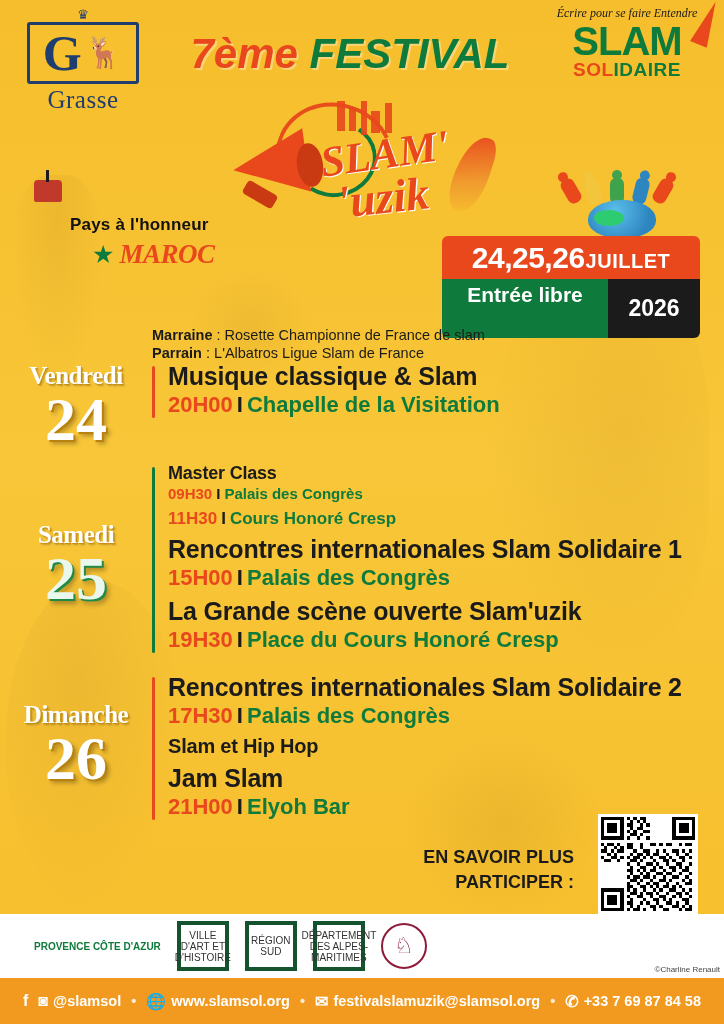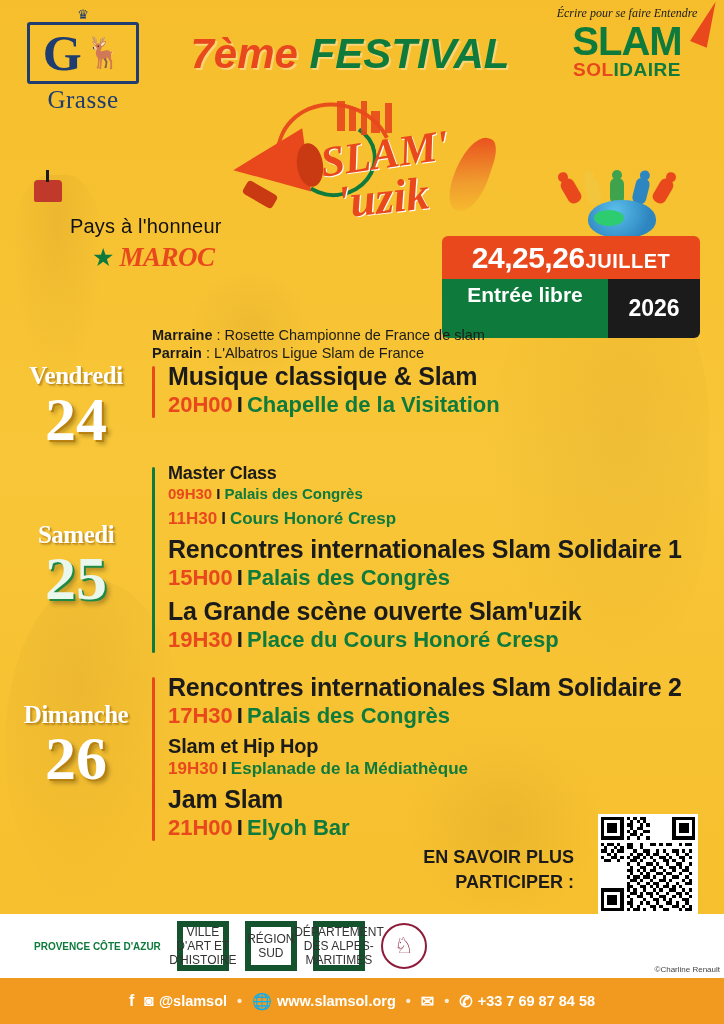--- a/index.html
+++ b/index.html
@@ -183,21 +183,21 @@
     background: linear-gradient(160deg,#E8481C 0%, #F09C2E 60%, #F7C02E 100%);
     border-radius: 70% 30% 60% 40%;
     transform: rotate(18deg);
   }
 
   
   .pays-honneur {
     position: absolute; left: 70px; top: 215px; width: 180px;
   }
   .pays-label {
-    font-weight: normal; font-size: 20px; color: #111; letter-spacing: 0.2px;
+    font-weight: bold; font-size: 17px; color: #111; letter-spacing: 0.2px;
   }
   .maroc-row { display: flex; align-items: center; gap: 5px; margin-top: 4px; margin-left: 22px;}
   .maroc-star { color: #0E7A3C; font-size: 25px; line-height: 1; }
   .maroc-text {
     font-family: "Liberation Serif", serif;
     font-weight: bold; font-style: italic; font-size: 27px; color: #E8481C;
     letter-spacing: -0.5px;
   }
   .fez {
     position: absolute; left: 34px; top: 180px;
@@ -312,21 +312,21 @@
 
   
   .sponsors {
     position: absolute; left: 0; bottom: 46px; width: 724px; height: 64px;
     background: #fff;
     display: flex; align-items: center; gap: 16px; padding-left: 34px;
   }
   .sp { height: 50px; display: flex; align-items: center; }
   .sp-ca { color: #0e7a3c; font-weight: bold; font-size: 10px; text-align: center; line-height: 1.1; }
   .sp-ca .mark { font-size: 26px; font-family: "Liberation Serif", serif; color:#0e7a3c; }
-  .sp-box { width: 52px; height: 50px; border: 6px solid #14532d; display:flex; align-items:center; justify-content:center; font-size: 12px; text-align:center; color:#333; }
+  .sp-box { width: 52px; height: 50px; border: 4px solid #14532d; display:flex; align-items:center; justify-content:center; font-size: 10px; text-align:center; color:#333; }
   .sp-circle { width: 46px; height: 46px; border-radius: 50%; border: 2px solid #1f3d6e; display:flex;align-items:center;justify-content:center; font-size: 7px; color:#1f3d6e; text-align:center; }
 
   .footer-bar {
     position: absolute; left: 0; bottom: 0; width: 724px; height: 46px;
     background: #F29A1F;
     display: flex; align-items: center; justify-content: center; gap: 10px;
     color: #fff; font-size: 14.5px; font-weight: bold;
   }
   .fb-item { display: flex; align-items: center; gap: 5px; }
   .fb-ic { font-size: 16px; }
@@ -467,21 +467,20 @@
           <div class="day-num">26</div>
         </div>
         <div class="events-col">
           <div class="vline red"></div>
           <div class="event size-lg">
             <div class="ev-title">Rencontres internationales Slam Solidaire 2</div>
             <div class="ev-line"><span class="ev-time">17H30</span><span class="ev-sep">I</span><span class="ev-place">Palais des Congrès</span></div>
           </div>
           <div class="event size-md">
             <div class="ev-title">Slam et Hip Hop</div>
-            <div class="ev-line"><span class="ev-time">19H30</span><span class="ev-sep">I</span><span class="ev-place">Esplanade de la Médiathèque</span></div>
           </div>
           <div class="event size-lg">
             <div class="ev-title">Jam Slam</div>
             <div class="ev-line"><span class="ev-time">21H00</span><span class="ev-sep">I</span><span class="ev-place">Elyoh Bar</span></div>
           </div>
         </div>
       </div>
     </div>
 
   <div class="en-savoir">
@@ -718,20 +717,21 @@
       <span>@slamsol</span>
     </div>
     <span class="fb-dot">•</span>
     <div class="fb-item">
       <span class="fb-ic">🌐</span>
       <span>www.slamsol.org</span>
     </div>
     <span class="fb-dot">•</span>
     <div class="fb-item">
       <span class="fb-ic">✉</span>
+      <span>festivalslamuzik@slamsol.org</span>
     </div>
     <span class="fb-dot">•</span>
     <div class="fb-item">
       <span class="fb-ic">✆</span>
       <span>+33 7 69 87 84 58</span>
     </div>
   </div>
 
 </div>
 

